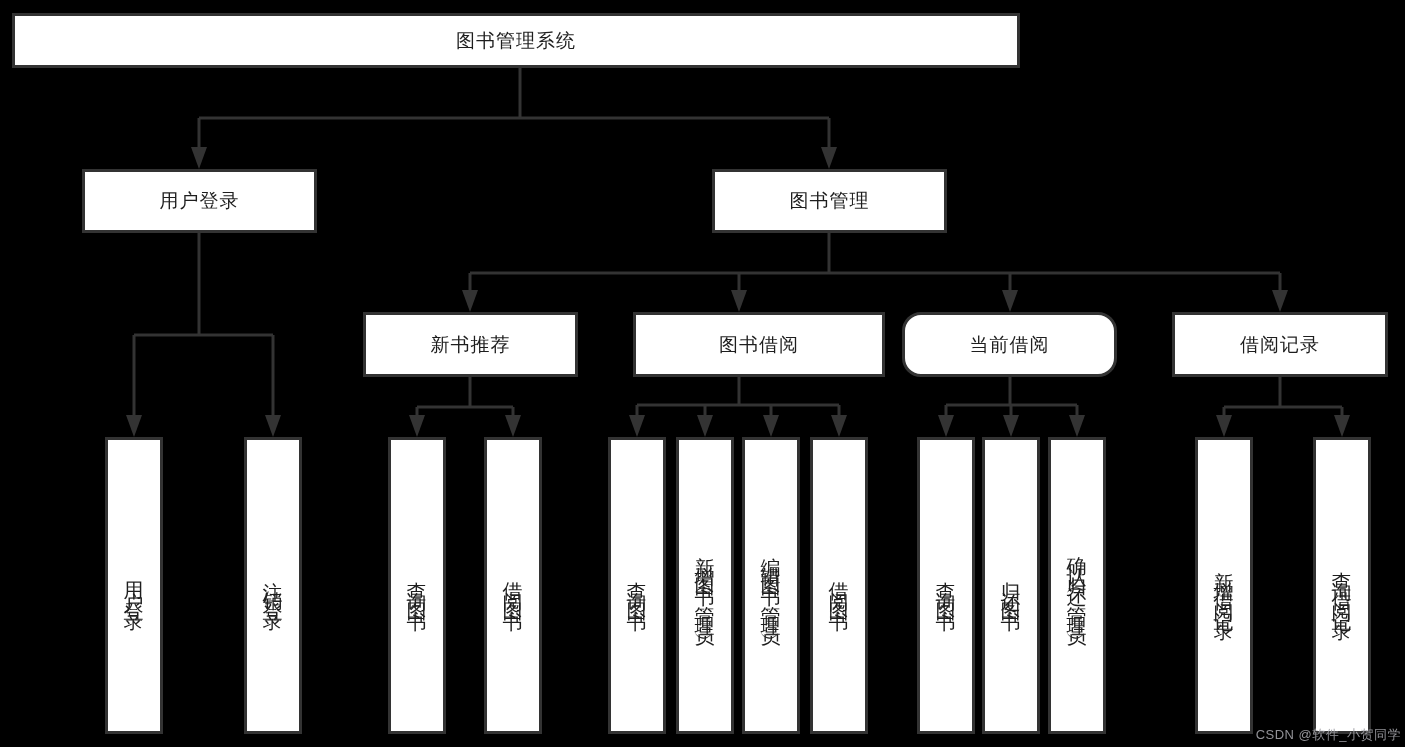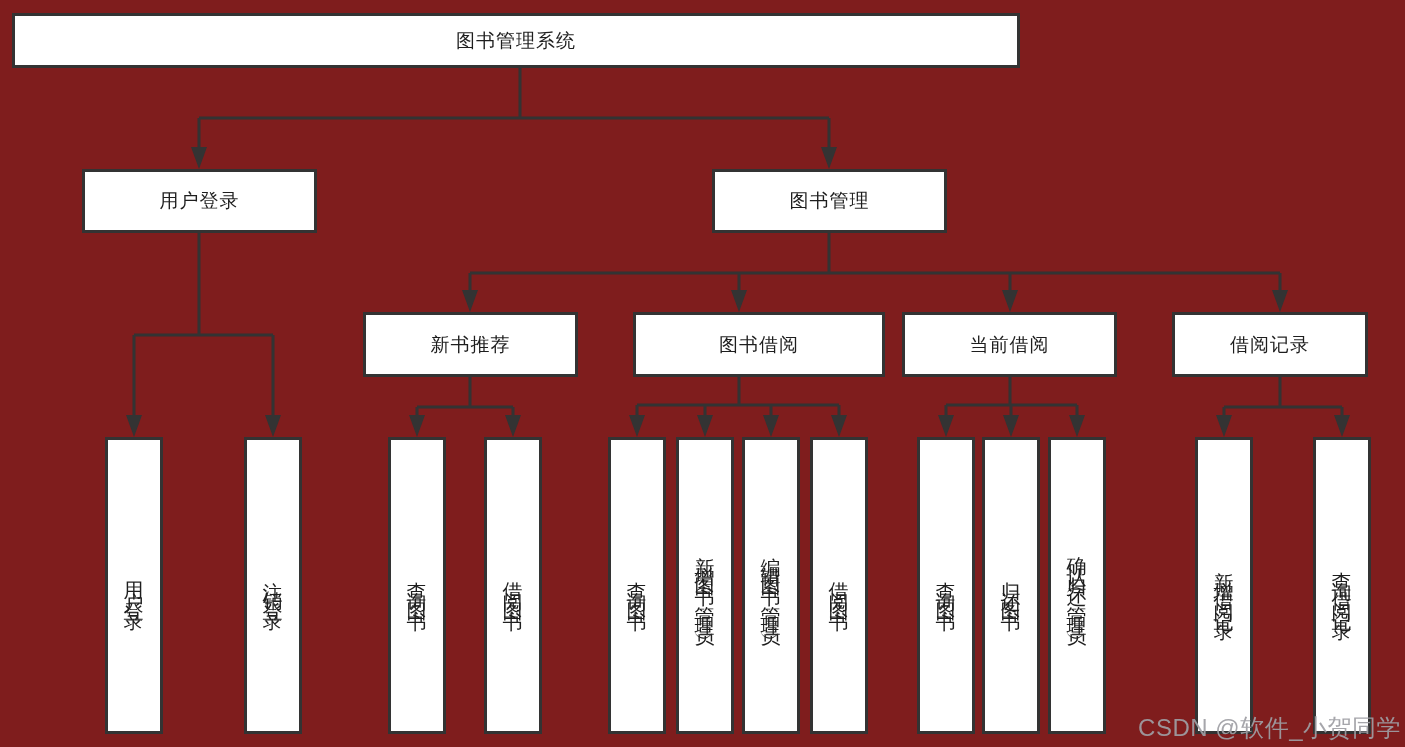--- a/index.html
+++ b/index.html
@@ -3,21 +3,21 @@
 <meta charset="utf-8">
 <style>
   * { margin: 0; padding: 0; box-sizing: border-box; }
   html, body { background: #ffffff; }
   body { font-family: "Liberation Sans", "DejaVu Sans", sans-serif; }
 
   .canvas {
     position: relative;
     width: 1405px;
     height: 747px;
-    background: #7f1d1d;
+    background: #000000;
     overflow: hidden;
     color: #1f1f1f;
     text-decoration: underline;
   }
 
   svg.connectors {
     position: absolute;
     left: 0; top: 0;
     width: 1405px; height: 747px;
   }
@@ -41,21 +41,21 @@
     font-size: 20px;
     letter-spacing: 10px;
     line-height: 1;
     white-space: nowrap;
   }
 
   .watermark {
     position: absolute;
     right: 4px;
     bottom: 3px;
-    font-size: 24px;
+    font-size: 13px;
     color: rgba(158, 158, 164, 0.92);
     letter-spacing: 0.5px;
     pointer-events: none;
     margin-left: 32px;
   }
 </style>
 </head>
 <body>
 
 <div class="canvas">
@@ -99,22 +99,22 @@
     </g>
   </svg>
 
   <div class="node hbox" style="left:12px; top:13px; width:1008px; height:55px;">图书管理系统</div>
 
   <div class="node hbox" style="left:82px; top:169px; width:235px; height:64px;">用户登录</div>
   <div class="node hbox" style="left:363px; top:312px; width:215px; height:65px;">新书推荐</div>
 
   <div class="node hbox" style="left:712px; top:169px; width:235px; height:64px;">图书管理</div>
   <div class="node hbox" style="left:633px; top:312px; width:252px; height:65px;">图书借阅</div>
-  <div class="node hbox" style="left:902px; top:312px; width:215px; height:65px;">当前借阅</div>
-  <div class="node hbox" style="left:1172px; top:312px; width:196px; height:65px;">借阅记录</div>
+  <div class="node hbox" style="left:902px; top:312px; width:215px; height:65px;border-radius:19px;">当前借阅</div>
+  <div class="node hbox" style="left:1172px; top:312px; width:216px; height:65px;">借阅记录</div>
 
   <div class="node leaf" style="left:105px; top:437px; width:58px; height:297px;">用户登录</div>
   <div class="node leaf" style="left:244px; top:437px; width:58px; height:297px;">注销登录</div>
 
   <div class="node leaf" style="left:388px; top:437px; width:58px; height:297px;">查询图书</div>
   <div class="node leaf" style="left:484px; top:437px; width:58px; height:297px;">借阅图书</div>
 
   <div class="node leaf" style="left:608px; top:437px; width:58px; height:297px;">查询图书</div>
   <div class="node leaf" style="left:676px; top:437px; width:58px; height:297px;">新增图书（管理员）</div>
   <div class="node leaf" style="left:742px; top:437px; width:58px; height:297px;">编辑图书（管理员）</div>

